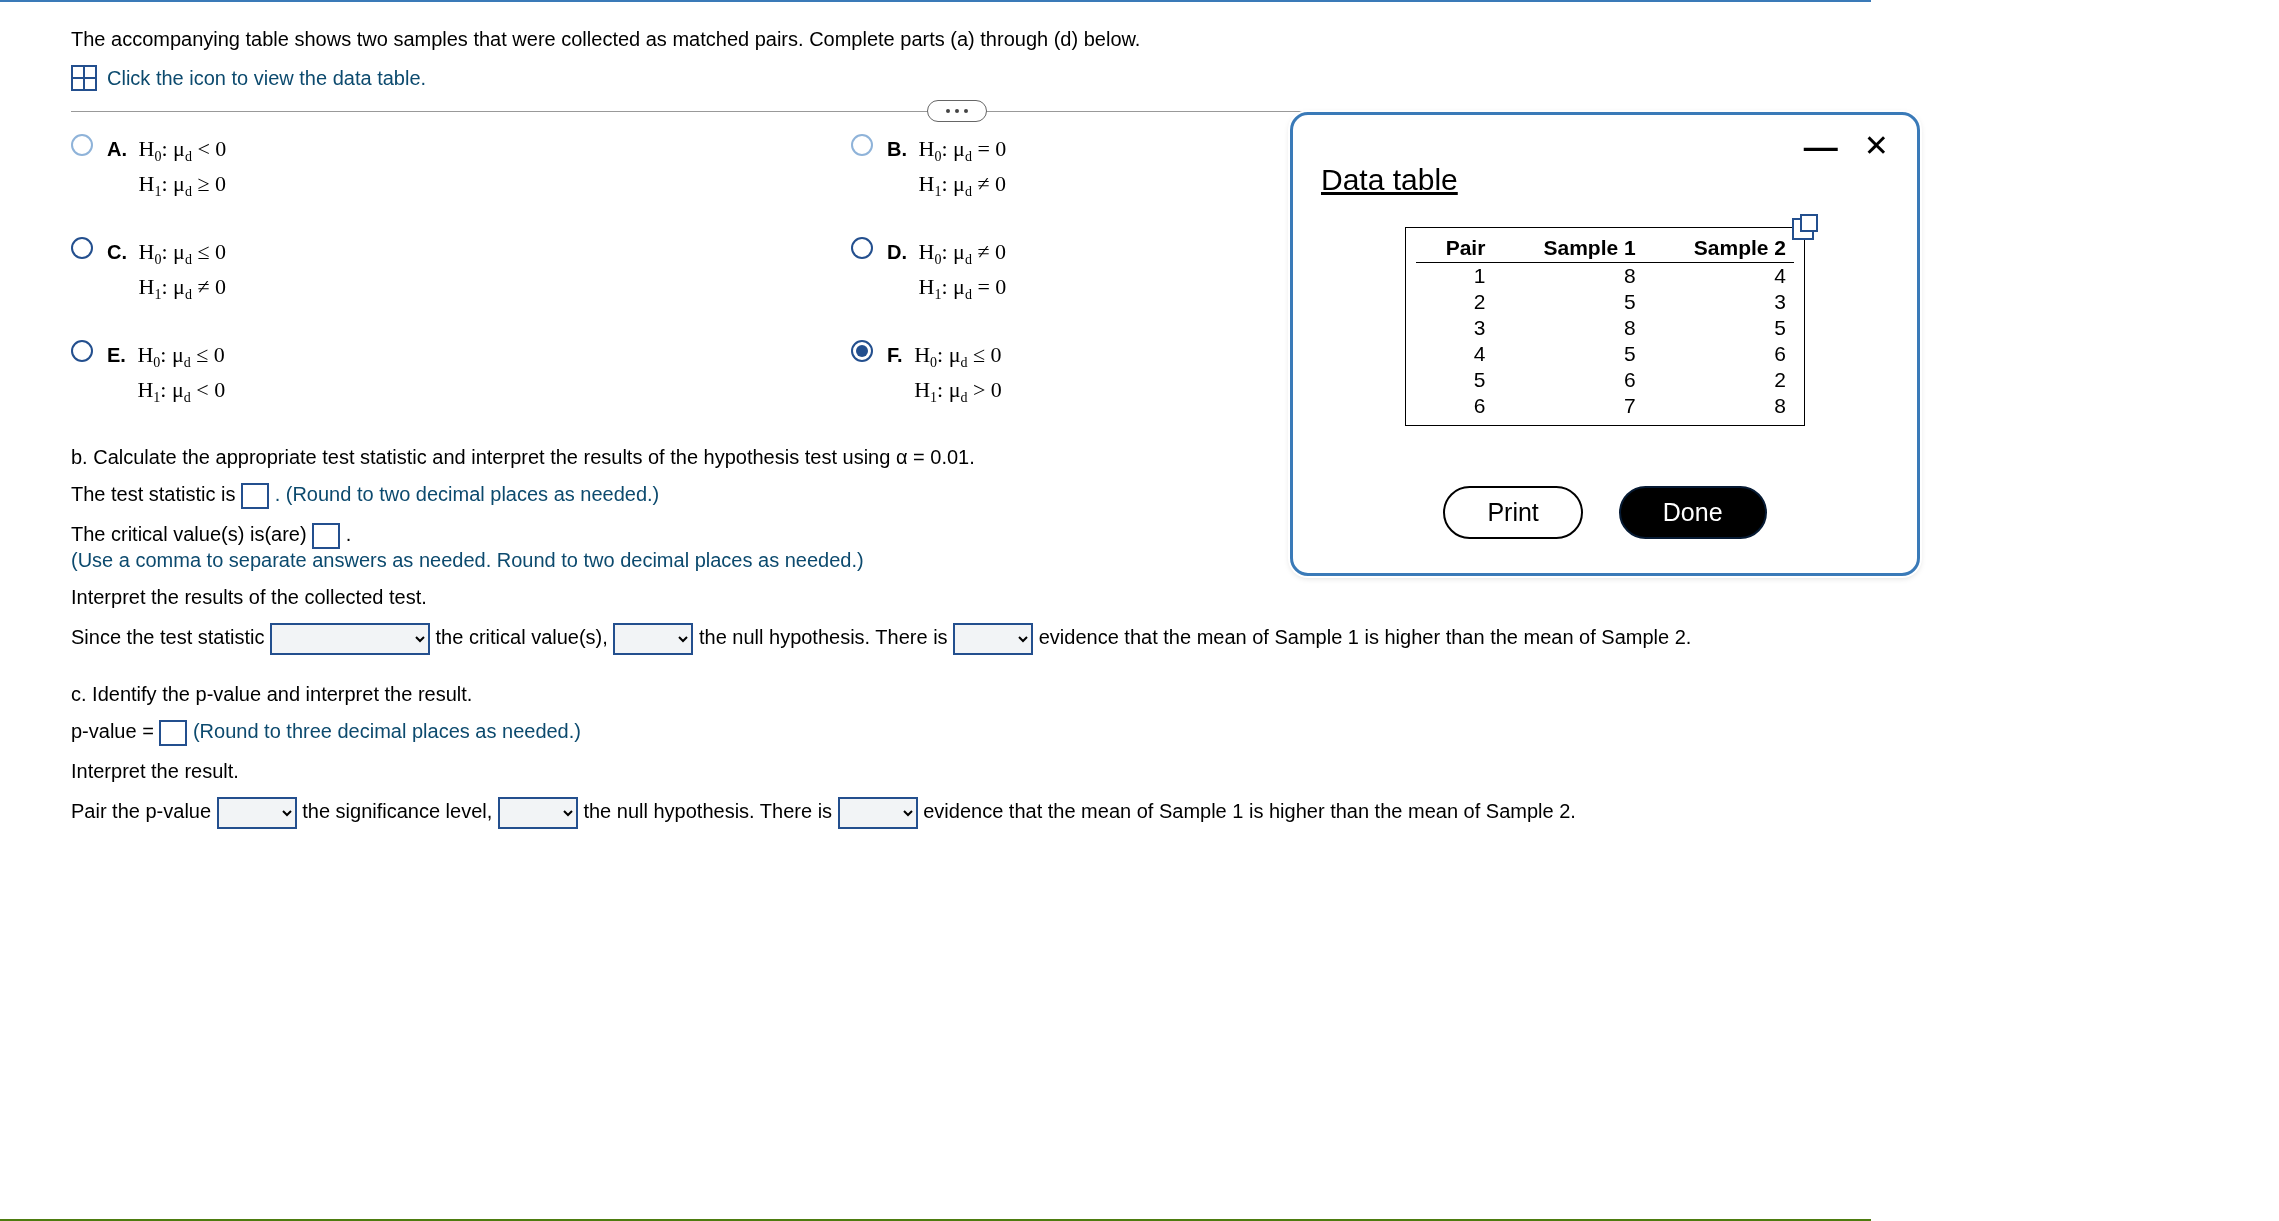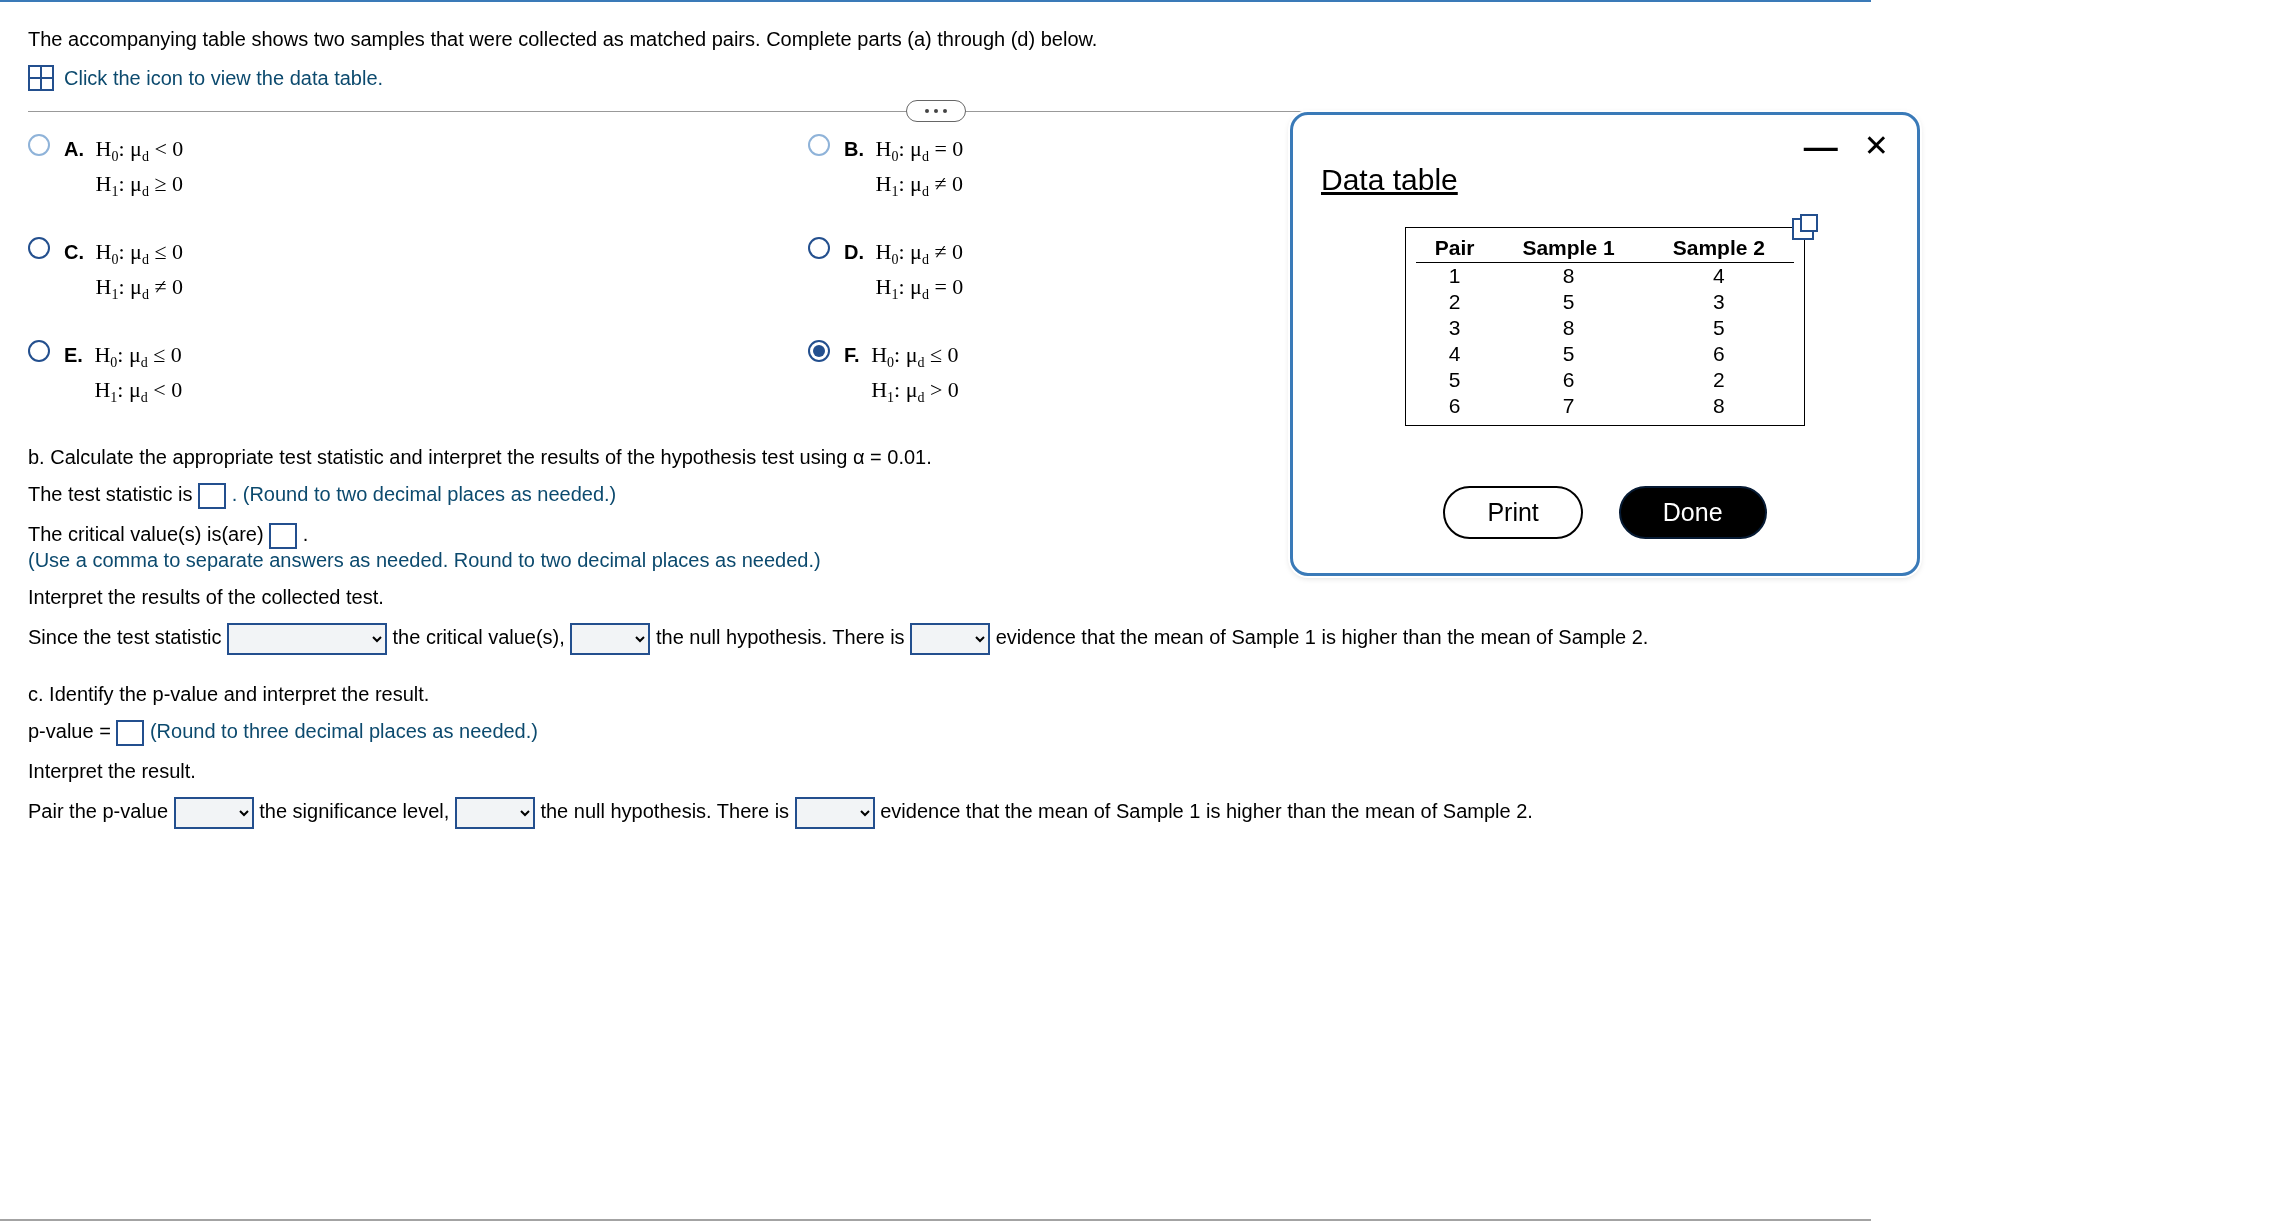--- a/index.html
+++ b/index.html
@@ -10,21 +10,22 @@
     margin: 0;
     padding: 0;
     background: #fff;
     overflow: hidden;
   }
   .canvas {
     width: 1871px;
     height: 1221px;
     position: relative;
     border-top: 2px solid #3a7ab8;
-    border-bottom: 2px solid #a3a3a3;
+    border-bottom: 2px solid #4d7c0f;
+    padding-left: 43px;
   }
   .content {
     padding: 26px 28px 0 28px;
   }
   .intro { margin-bottom: 14px; }
   .iconrow { display:flex; align-items:center; gap:10px; margin-bottom:10px; }
   .tableicon {
     width:26px; height:26px; border:2px solid #234f8e; display:inline-flex;
     align-items:center; justify-content:center; position:relative;
   }
@@ -88,21 +89,21 @@
   .datatable {
     border:1px solid #000; padding:6px 10px; width:400px; margin:0 auto; position:relative;
   }
   .copyicon {
     position:absolute; top:-10px; right:-10px; width:22px; height:22px; border:2px solid #234f8e;
     background:#fff;
   }
   .copyicon::after {
     content:""; position:absolute; width:14px; height:14px; border:2px solid #234f8e; top:-6px; left:6px; background:#fff;
   }
-  .dtab { width:100%; border-collapse:collapse; text-align:center; font-size:21px; }
+  .dtab { width:100%; border-collapse:collapse; text-align:right; font-size:21px; }
   .dtab th { font-weight:bold; border-bottom:1.5px solid #000; padding:2px 8px;}
   .dtab td { padding:1px 8px; }
   .mbtns { display:flex; justify-content:center; gap:36px; margin-top:60px;}
   .pillbtn {
     border:2px solid #000; border-radius:28px; padding:10px 42px; font-size:25px; cursor:pointer;
     background:#fff;
   }
   .pillbtn.dark { background:#000000; color:#fff; border-color:#061a33;}
 </style>
 </head>

